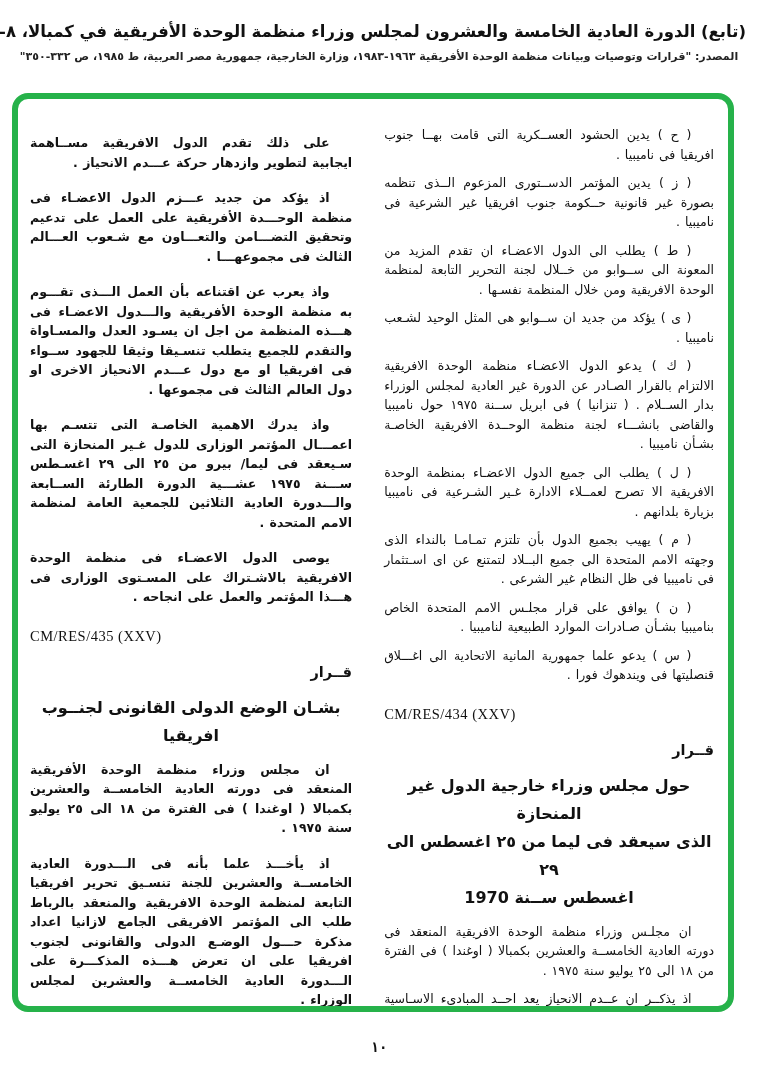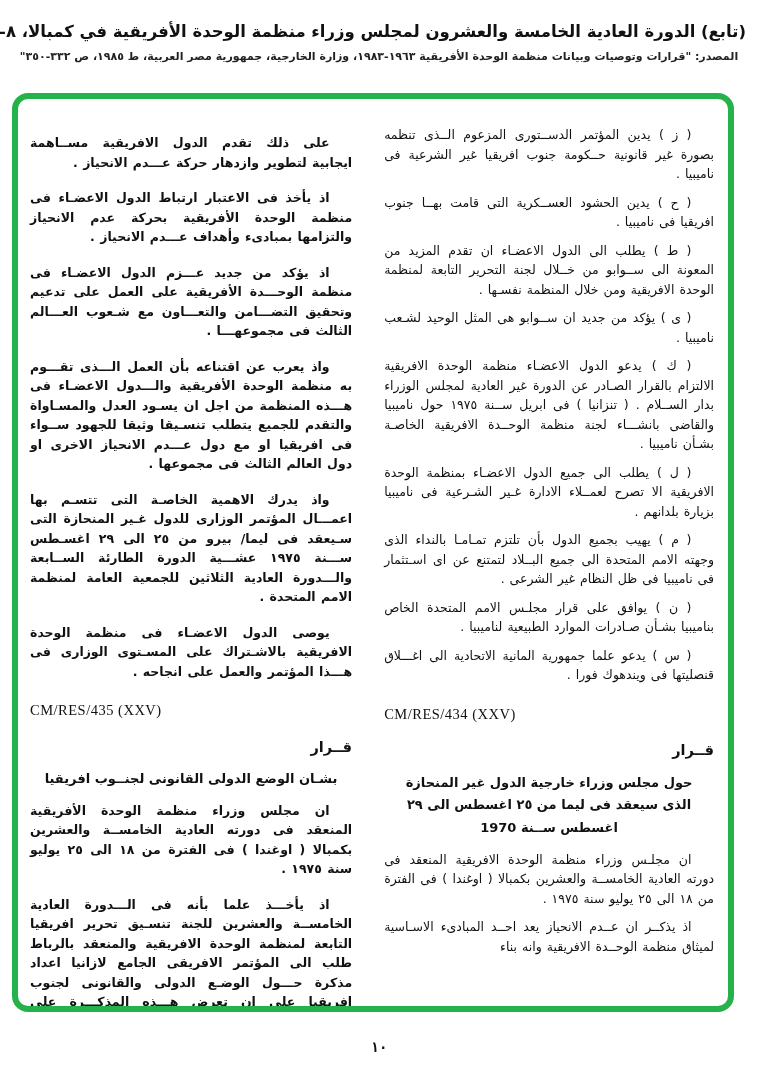--- a/index.html
+++ b/index.html
@@ -72,21 +72,21 @@
   .res-title {
     text-align: right;
     font-weight: bold;
     font-size: 14.5px;
     margin-bottom: 10px;
     text-indent: 0;
   }
   .res-subtitle {
     text-align: center;
     font-weight: bold;
-    font-size: 13px;
+    font-size: 16px;
     line-height: 1.75;
     text-indent: 0;
     margin-bottom: 10px;
   }
   .page-number {
     position: absolute;
     bottom: 22px; left: 0; right: 0;
     text-align: center;
     font-size: 14px;
     font-weight: bold;
@@ -98,22 +98,22 @@
 
 <header class="header">
   <div class="header-line1">(تابع) الدورة العادية الخامسة والعشرون لمجلس وزراء منظمة الوحدة الأفريقية في كمبالا، ٨-٢٥ يوليه ١٩٧٥</div>
   <div class="header-line2">المصدر: "قرارات وتوصيات وبيانات منظمة الوحدة الأفريقية ١٩٦٣-١٩٨٣، وزارة الخارجية، جمهورية مصر العربية، ط ١٩٨٥، ص ٣٣٢-٣٥٠"</div>
 </header>
 
 <section class="doc-box">
   <div class="columns">
 
     <div class="col col-right">
+      <p class="para">( ح ) يدين الحشود العســكرية التى قامت بهــا جنوب افريقيا فى ناميبيا .</p>
       <p class="para">( ز ) يدين المؤتمر الدســتورى المزعوم الــذى تنظمه بصورة غير قانونية حــكومة جنوب افريقيا غير الشرعية فى ناميبيا .</p>
-      <p class="para">( ح ) يدين الحشود العســكرية التى قامت بهــا جنوب افريقيا فى ناميبيا .</p>
       <p class="para">( ط ) يطلب الى الدول الاعضـاء ان تقدم المزيد من المعونة الى ســوابو من خــلال لجنة التحرير التابعة لمنظمة الوحدة الافريقية ومن خلال المنظمة نفسـها .</p>
       <p class="para">( ى ) يؤكد من جديد ان ســوابو هى المثل الوحيد لشـعب ناميبيا .</p>
       <p class="para">( ك ) يدعو الدول الاعضـاء منظمة الوحدة الافريقية الالتزام بالقرار الصـادر عن الدورة غير العادية لمجلس الوزراء بدار الســلام . ( تنزانيا ) فى ابريل ســنة ١٩٧٥ حول ناميبيا والقاضى بانشـــاء لجنة منظمة الوحــدة الافريقية الخاصـة بشـأن ناميبيا .</p>
       <p class="para">( ل ) يطلب الى جميع الدول الاعضـاء بمنظمة الوحدة الافريقية الا تصرح لعمــلاء الادارة غـير الشـرعية فى ناميبيا بزيارة بلدانهم .</p>
       <p class="para">( م ) يهيب بجميع الدول بأن تلتزم تمـامـا بالنداء الذى وجهته الامم المتحدة الى جميع البــلاد لتمتنع عن اى اسـتثمار فى ناميبيا فى ظل النظام غير الشرعى .</p>
       <p class="para">( ن ) يوافق على قرار مجلـس الامم المتحدة الخاص بناميبيا بشـأن صـادرات الموارد الطبيعية لناميبيا .</p>
       <p class="para">( س ) يدعو علما جمهورية المانية الاتحادية الى اغـــلاق قنصليتها  فى ويندهوك  فورا .</p>
 
       <div class="res-label">CM/RES/434 (XXV)</div>
       <div class="res-title">قــرار</div>
@@ -121,21 +121,20 @@
         <div>حول مجلس وزراء خارجية الدول غير المنحازة</div>
         <div>الذى سيعقد فى ليما من ٢٥ اغسطس الى ٢٩</div>
         <div>اغسطس ســنة 1970</div>
       </div>
       <p class="para">ان مجلـس وزراء منظمة الوحدة الافريقية المنعقد فى دورته العادية الخامســة والعشرين بكمبالا ( اوغندا ) فى الفترة من ١٨ الى ٢٥ يوليو سنة ١٩٧٥ .</p>
       <p class="para">اذ يذكــر ان عــدم الانحياز يعد احــد المبادىء الاسـاسية لميثاق منظمة الوحــدة الافريقية وانه بناء</p>
     </div>
 
     <div class="col col-left">
       <p class="para">على ذلك تقدم الدول الافريقية مســاهمة ايجابية لتطوير وازدهار حركة عـــدم الانحياز .</p>
-      <p class="para">اذ يأخذ فى الاعتبار ارتباط الدول الاعضـاء فى منظمة الوحدة الأفريقية بحركة عدم الانحياز والتزامها بمبادىء وأهداف عـــدم الانحياز .</p>
       <p class="para">اذ يؤكد من جديد عـــزم الدول الاعضـاء فى منظمة الوحـــدة الأفريقية على العمل على تدعيم وتحقيق التضـــامن والتعـــاون مع شـعوب العـــالم الثالث فى مجموعهـــا .</p>
       <p class="para">واذ يعرب عن اقتناعه بأن العمل الـــذى تقـــوم به منظمة الوحدة الأفريقية والـــدول الاعضـاء فى هـــذه المنظمة من اجل ان يسـود العدل والمسـاواة والتقدم للجميع يتطلب تنسـيقا وثيقا للجهود ســواء فى افريقيا او مع دول عـــدم الانحياز الاخرى او دول العالم الثالث فى مجموعها .</p>
       <p class="para">واذ يدرك الاهمية الخاصـة التى تتسـم بها اعمـــال المؤتمر الوزارى للدول غـير المنحازة التى سـيعقد فى ليما/ بيرو من ٢٥ الى ٢٩ اغسـطس ســـنة ١٩٧٥ عشـــية الدورة الطارئة الســابعة والـــدورة العادية الثلاثين للجمعية العامة لمنظمة الامم المتحدة .</p>
       <p class="para">يوصى الدول الاعضـاء فى منظمة الوحدة الافريقية بالاشـتراك على المسـتوى الوزارى فى هـــذا المؤتمر والعمل على انجاحه .</p>
 
       <div class="res-label">CM/RES/435 (XXV)</div>
       <div class="res-title">قــرار</div>
       <div class="res-subtitle">بشـان الوضع الدولى القانونى لجنــوب افريقيا</div>
       <p class="para">ان مجلس وزراء منظمة الوحدة الأفريقية المنعقد فى دورته العادية الخامســة والعشرين بكمبالا ( اوغندا ) فى الفترة من ١٨ الى ٢٥ يوليو سنة ١٩٧٥ .</p>
       <p class="para">اذ يأخـــذ علما بأنه فى الـــدورة العادية الخامســة والعشرين للجنة تنسـيق تحرير افريقيا التابعة لمنظمة الوحدة الافريقية والمنعقد بالرباط طلب  الى  المؤتمر الافريقى الجامع لازانيا اعداد مذكرة حـــول الوضـع الدولى والقانونى لجنوب افريقيا على ان تعرض هـــذه المذكـــرة على الـــدورة العادية الخامســة والعشرين لمجلس الوزراء .</p>

